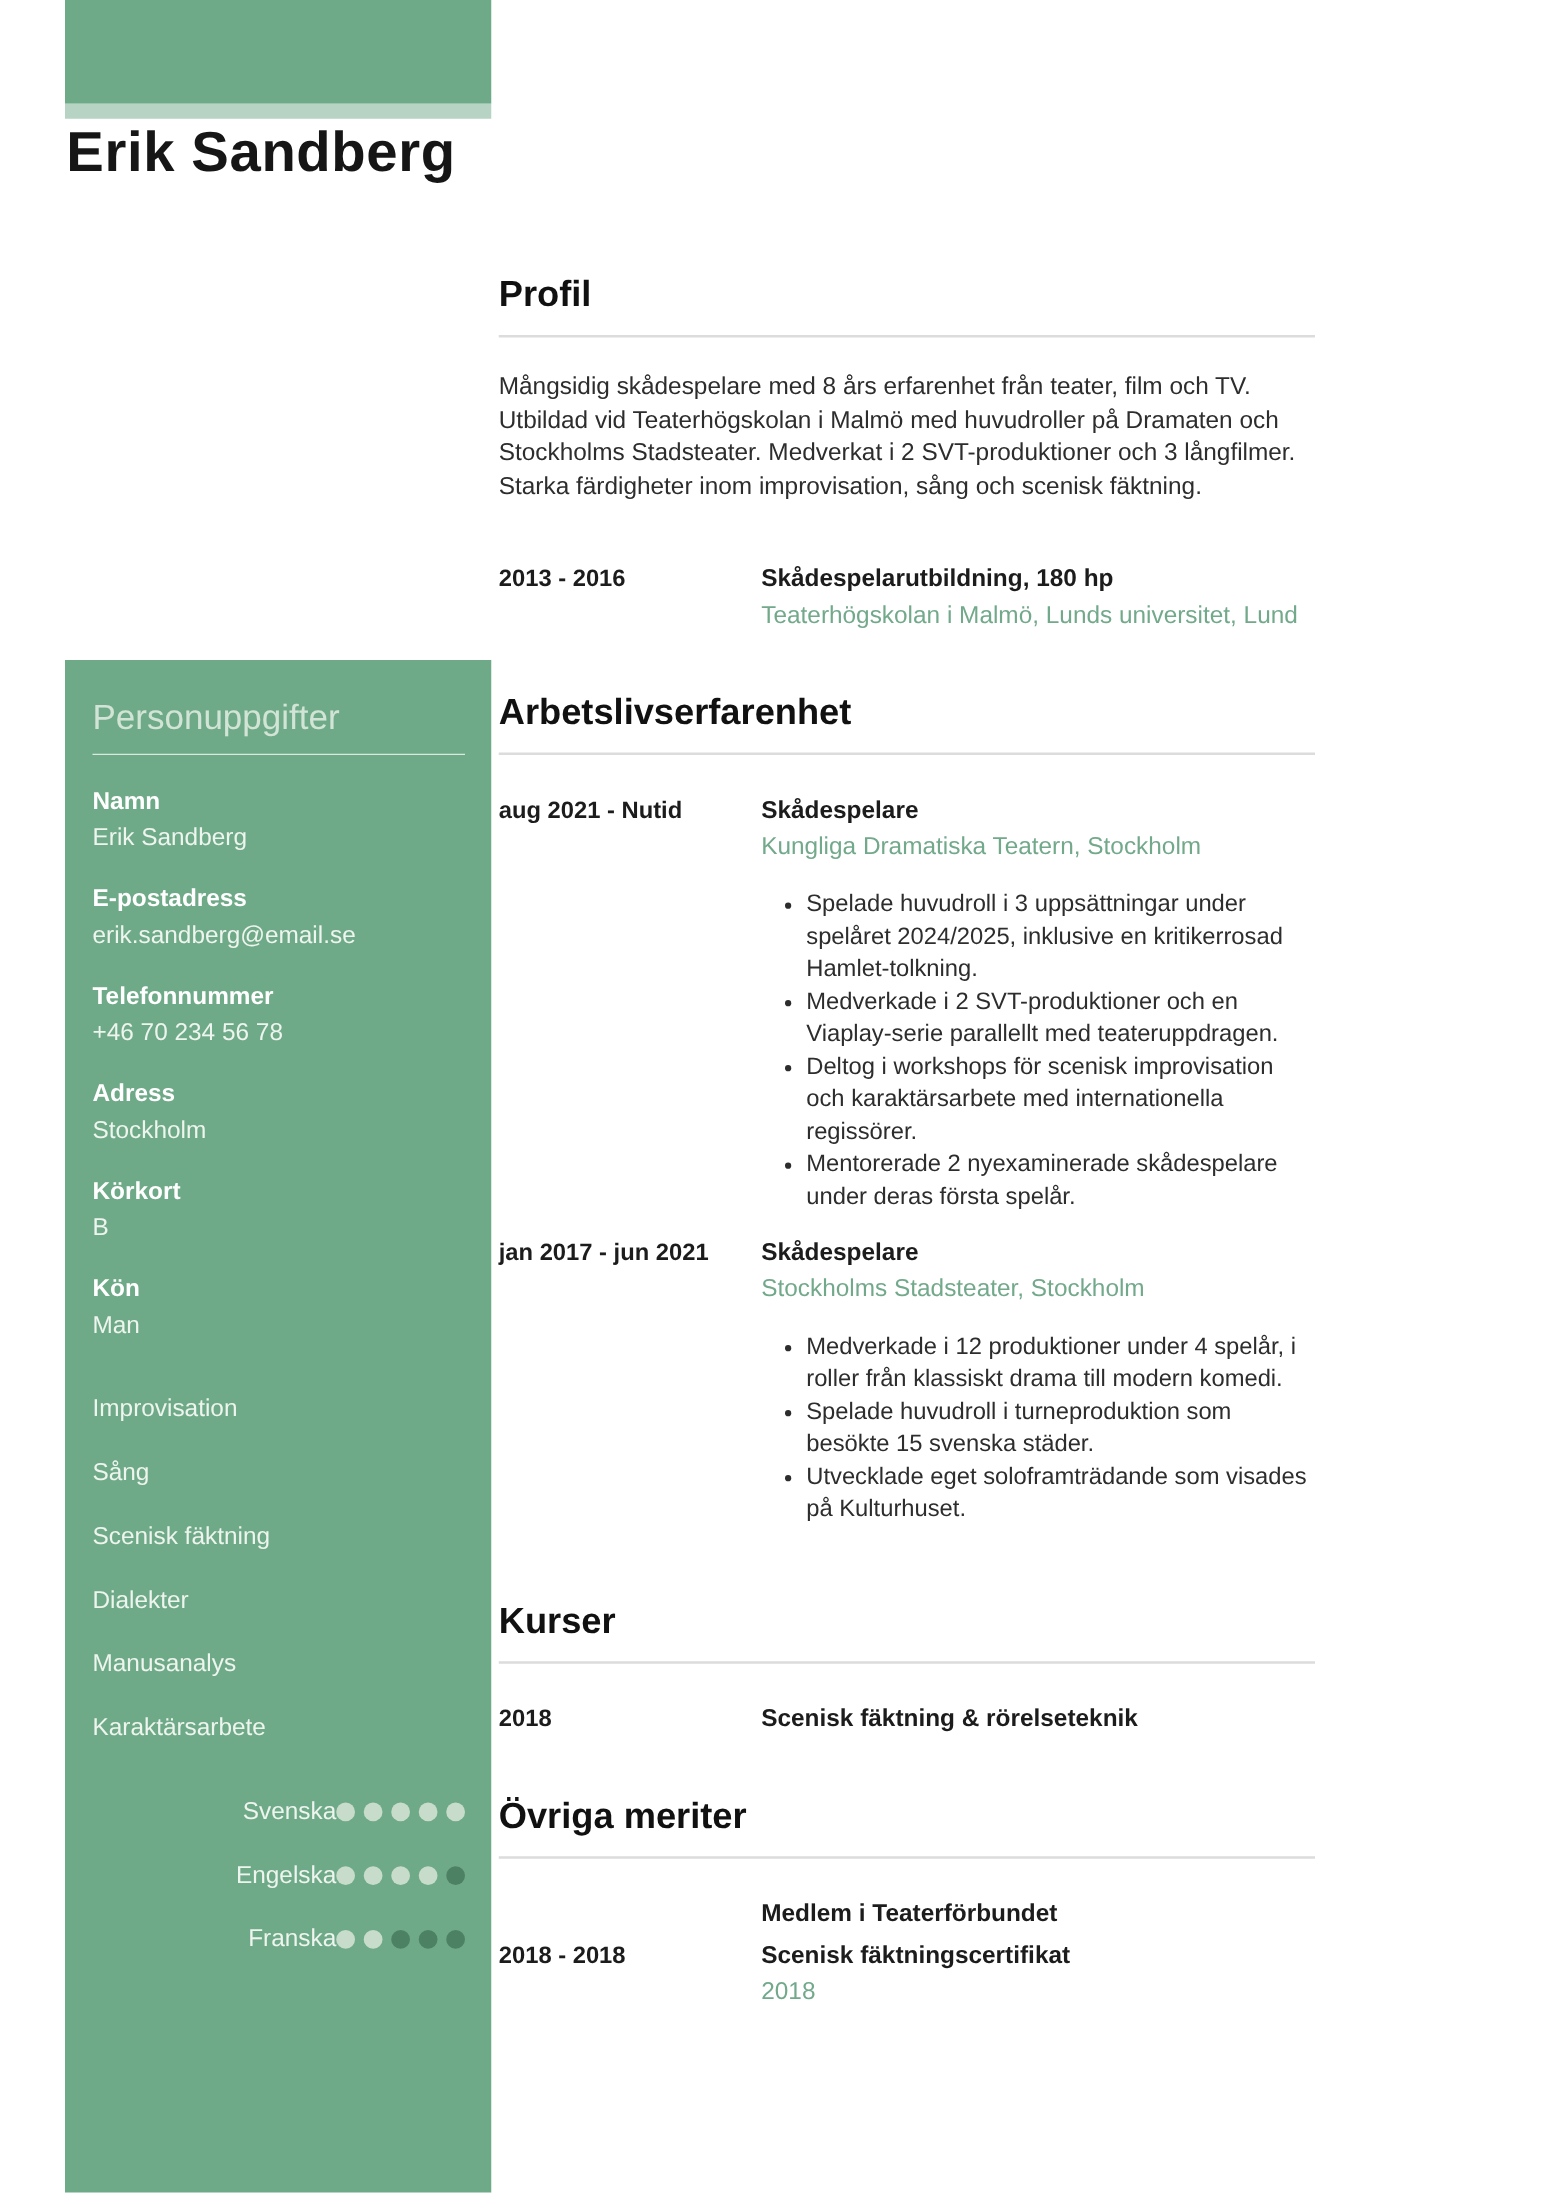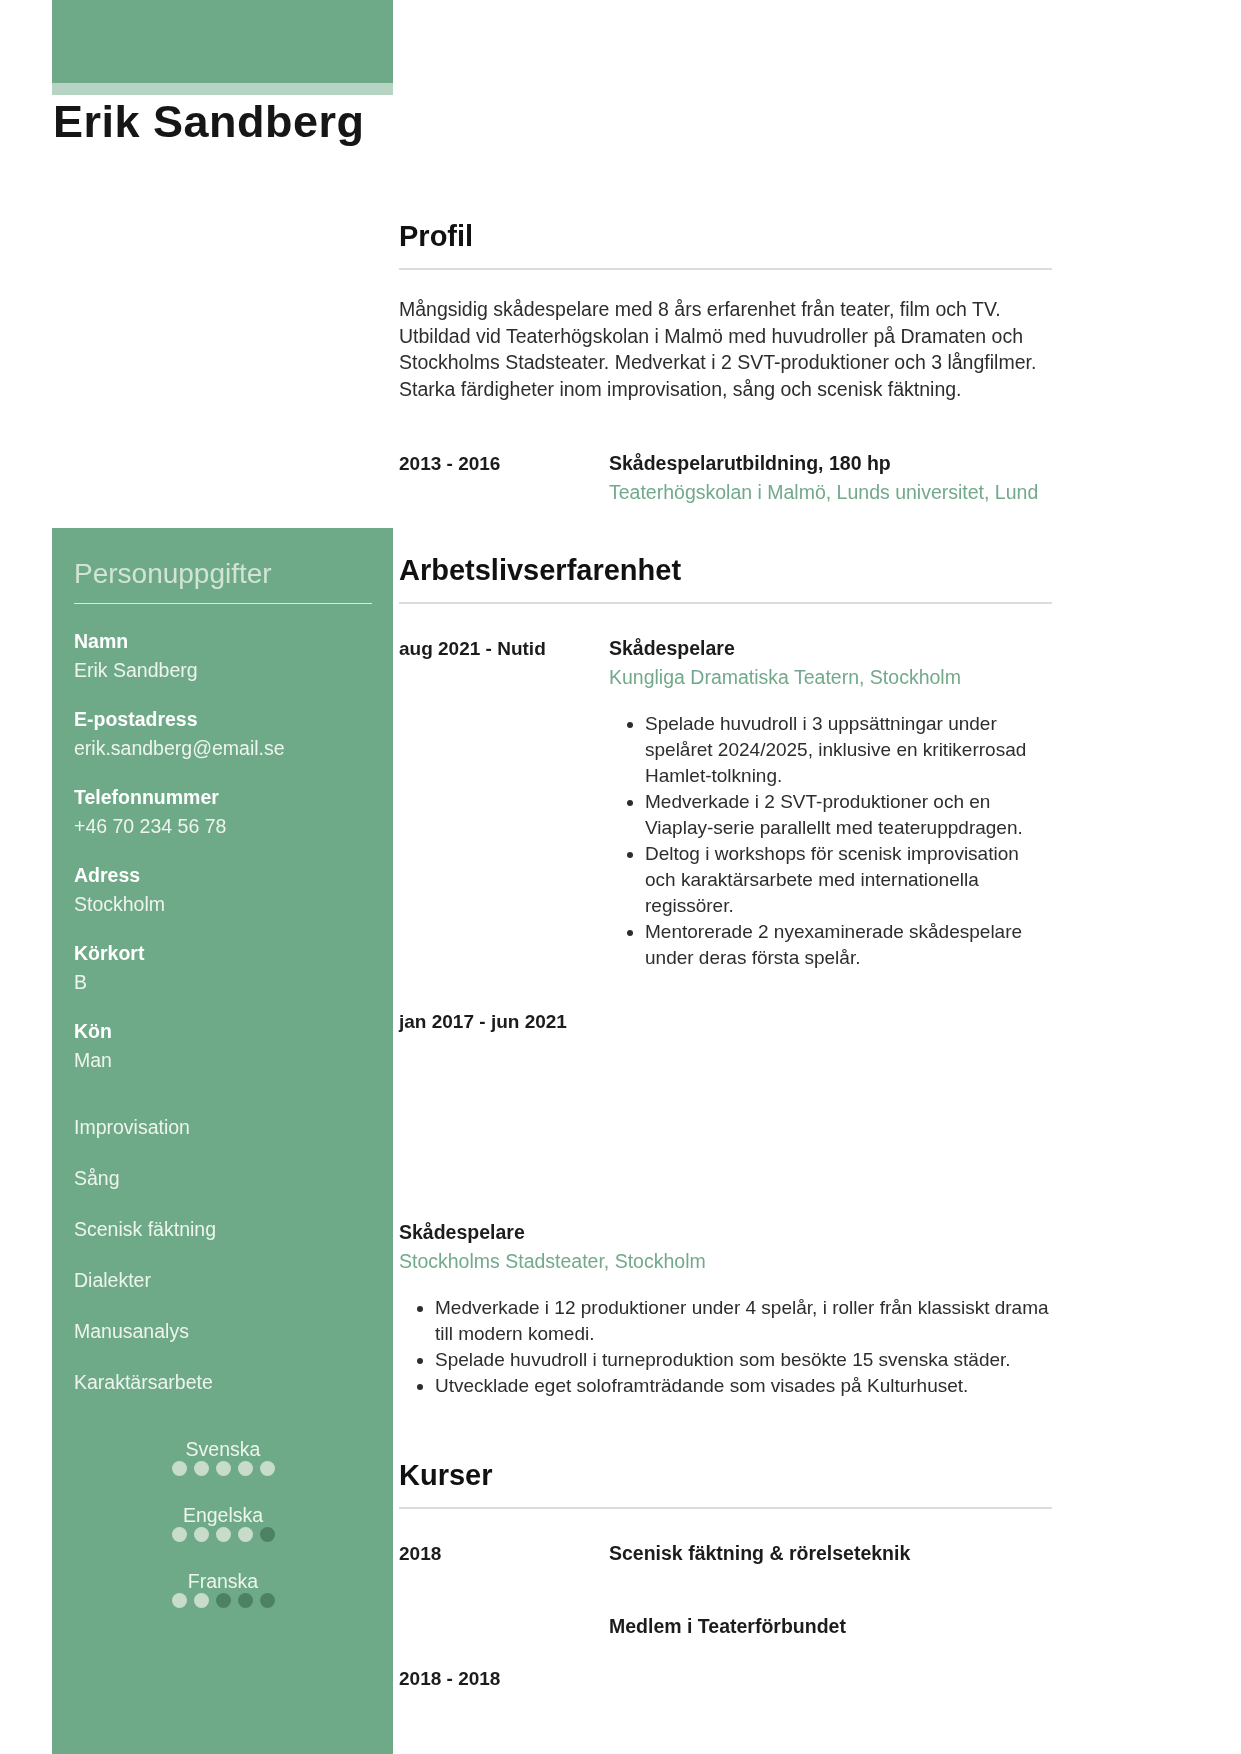--- a/index.html
+++ b/index.html
@@ -33,38 +33,38 @@
     border-bottom:1px solid rgba(255,255,255,.75);
   }
   .side-section{margin-bottom:44px;}
   .fields{margin-top:26px;}
   .field{margin-bottom:26px;}
   .field-label{font-size:19.5px;font-weight:700;color:#ffffff;margin-bottom:6px;}
   .field-value{font-size:19.5px;font-weight:400;color:#eef4ee;}
   .skill-list{list-style:none;margin:28px 0 0 0;padding:0;}
   .skill-list li{font-size:19.5px;color:#eef4ee;margin-bottom:28px;}
   .lang-list{margin-top:30px;}
-  .lang-row{display:flex;justify-content:flex-end;align-items:center;margin-bottom:28px;flex-direction:column;}
+  .lang-row{display:flex;justify-content:flex-end;align-items:center;margin-bottom:28px;}
   .lang-label{font-size:19.5px;color:#eef4ee;}
   .dots{display:flex;gap:7px;}
   .dot{width:15px;height:15px;border-radius:50%;display:inline-block;}
   .dot-filled{background:#c8dccb;}
   .dot-empty{background:#4d8164;}
 
   
   .main{position:absolute;left:399px;top:220px;width:653px;color:#2d2d2d;}
   h2.section-heading{
     font-size:29px;font-weight:700;color:#111111;
     margin:0;padding-bottom:15px;border-bottom:2px solid #dcdcdc;
   }
   .profile-text{margin:26px 0 0 0;font-size:19.5px;line-height:26.5px;color:#2d2d2d;}
   .mt-section{margin-top:50px;}
   .entries{margin-top:33px;}
   .entry{display:flex;align-items:flex-start;}
-  .entry + .entry{margin-top:29px;flex-direction:column;}
+  .entry + .entry{margin-top:10px;}
   .entry-period{width:210px;flex:0 0 210px;font-size:19px;font-weight:700;color:#1c1c1c;padding-top:1px;}
   .entry-body{flex:1;min-width:0;}
   .entry-title{font-size:19.5px;font-weight:700;color:#1c1c1c;}
   .entry-subtitle{font-size:19.5px;color:#73a98b;margin-top:6px;}
   .bullets{margin:22px 0 10px 0;padding-left:36px;}
   .bullets li{font-size:19px;line-height:26px;color:#2d2d2d;}
 </style>
 </head>
 <body>
 
@@ -212,20 +212,21 @@
         <div class="entry">
           <div class="entry-period">2018</div>
           <div class="entry-body">
             <div class="entry-title">Scenisk fäktning &amp; rörelseteknik</div>
           </div>
         </div>
       </div>
     </section>
 
     <section class="mt-section">
+      <h2 class="section-heading">Övriga meriter</h2>
       <div class="entries">
         <div class="entry">
           <div class="entry-period"></div>
           <div class="entry-body">
             <div class="entry-title">Medlem i Teaterförbundet</div>
           </div>
         </div>
         <div class="entry">
           <div class="entry-period">2018 - 2018</div>
           <div class="entry-body">

